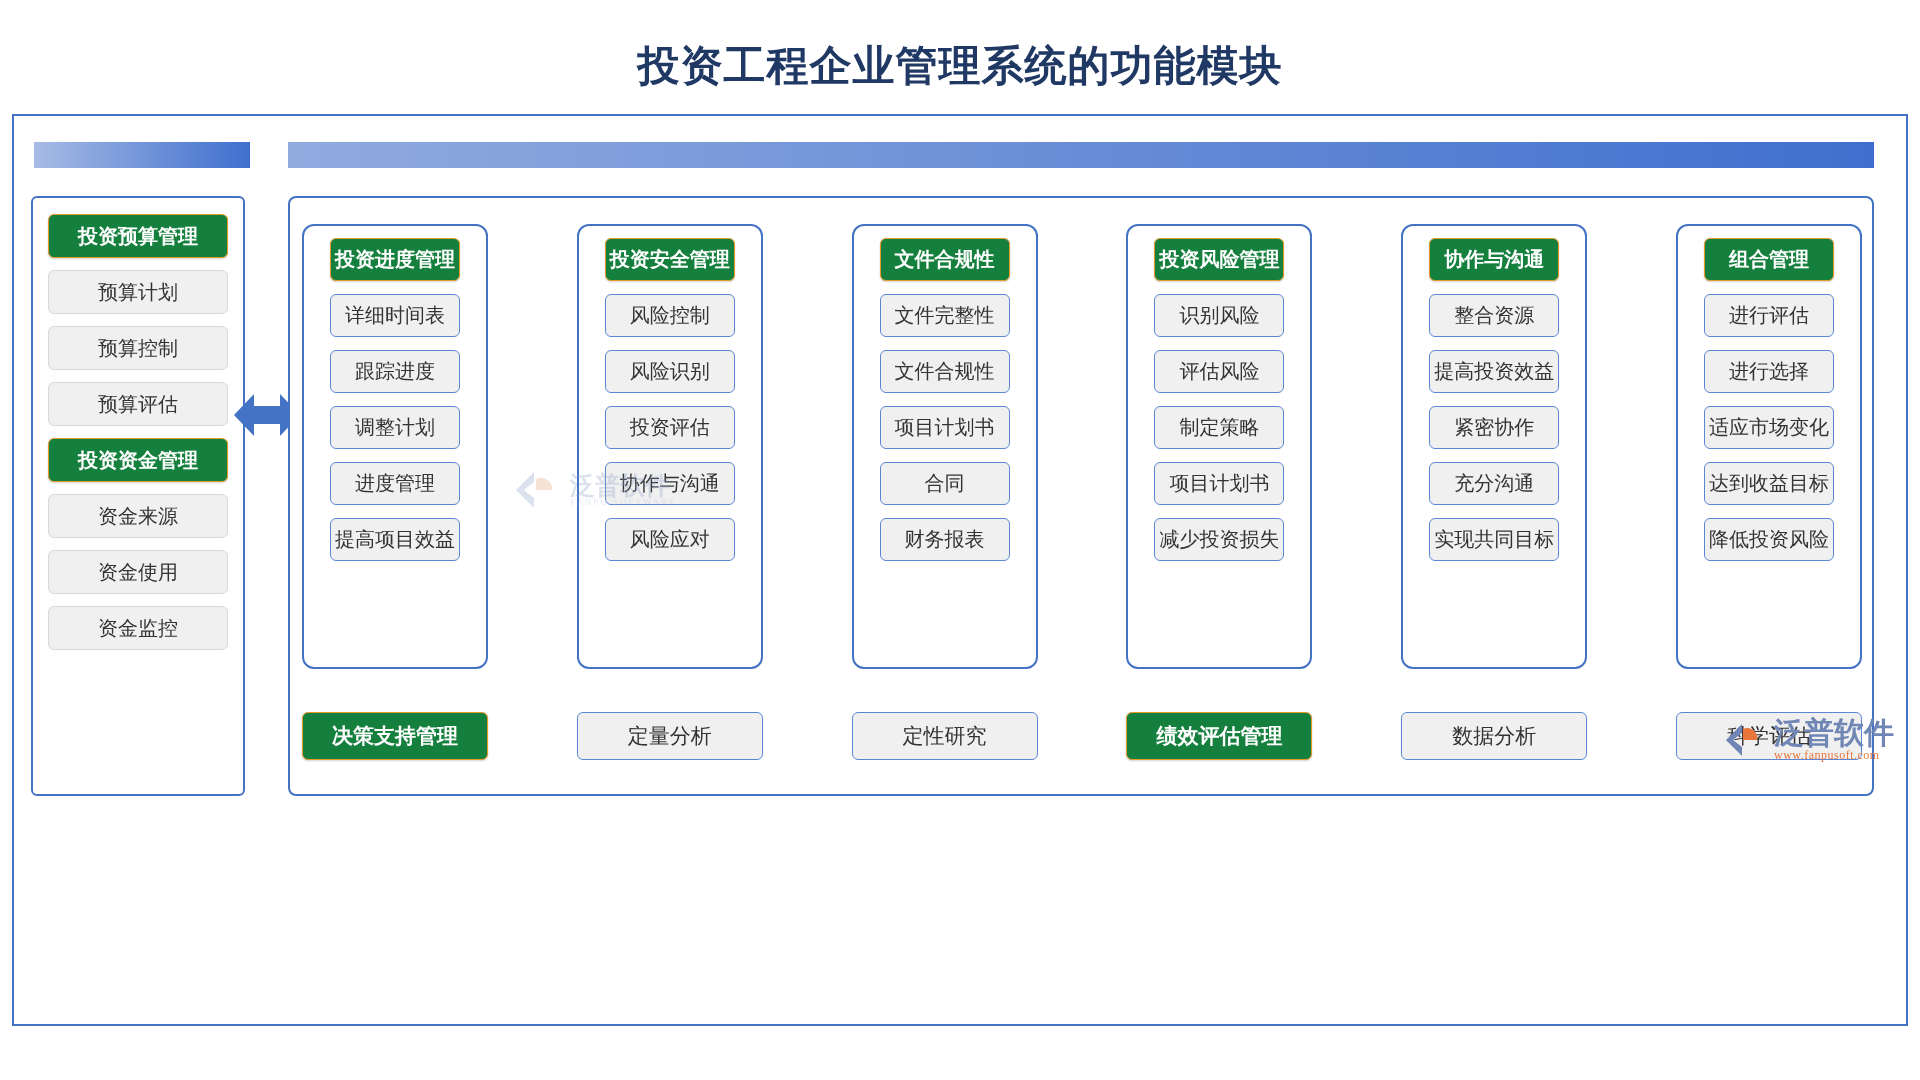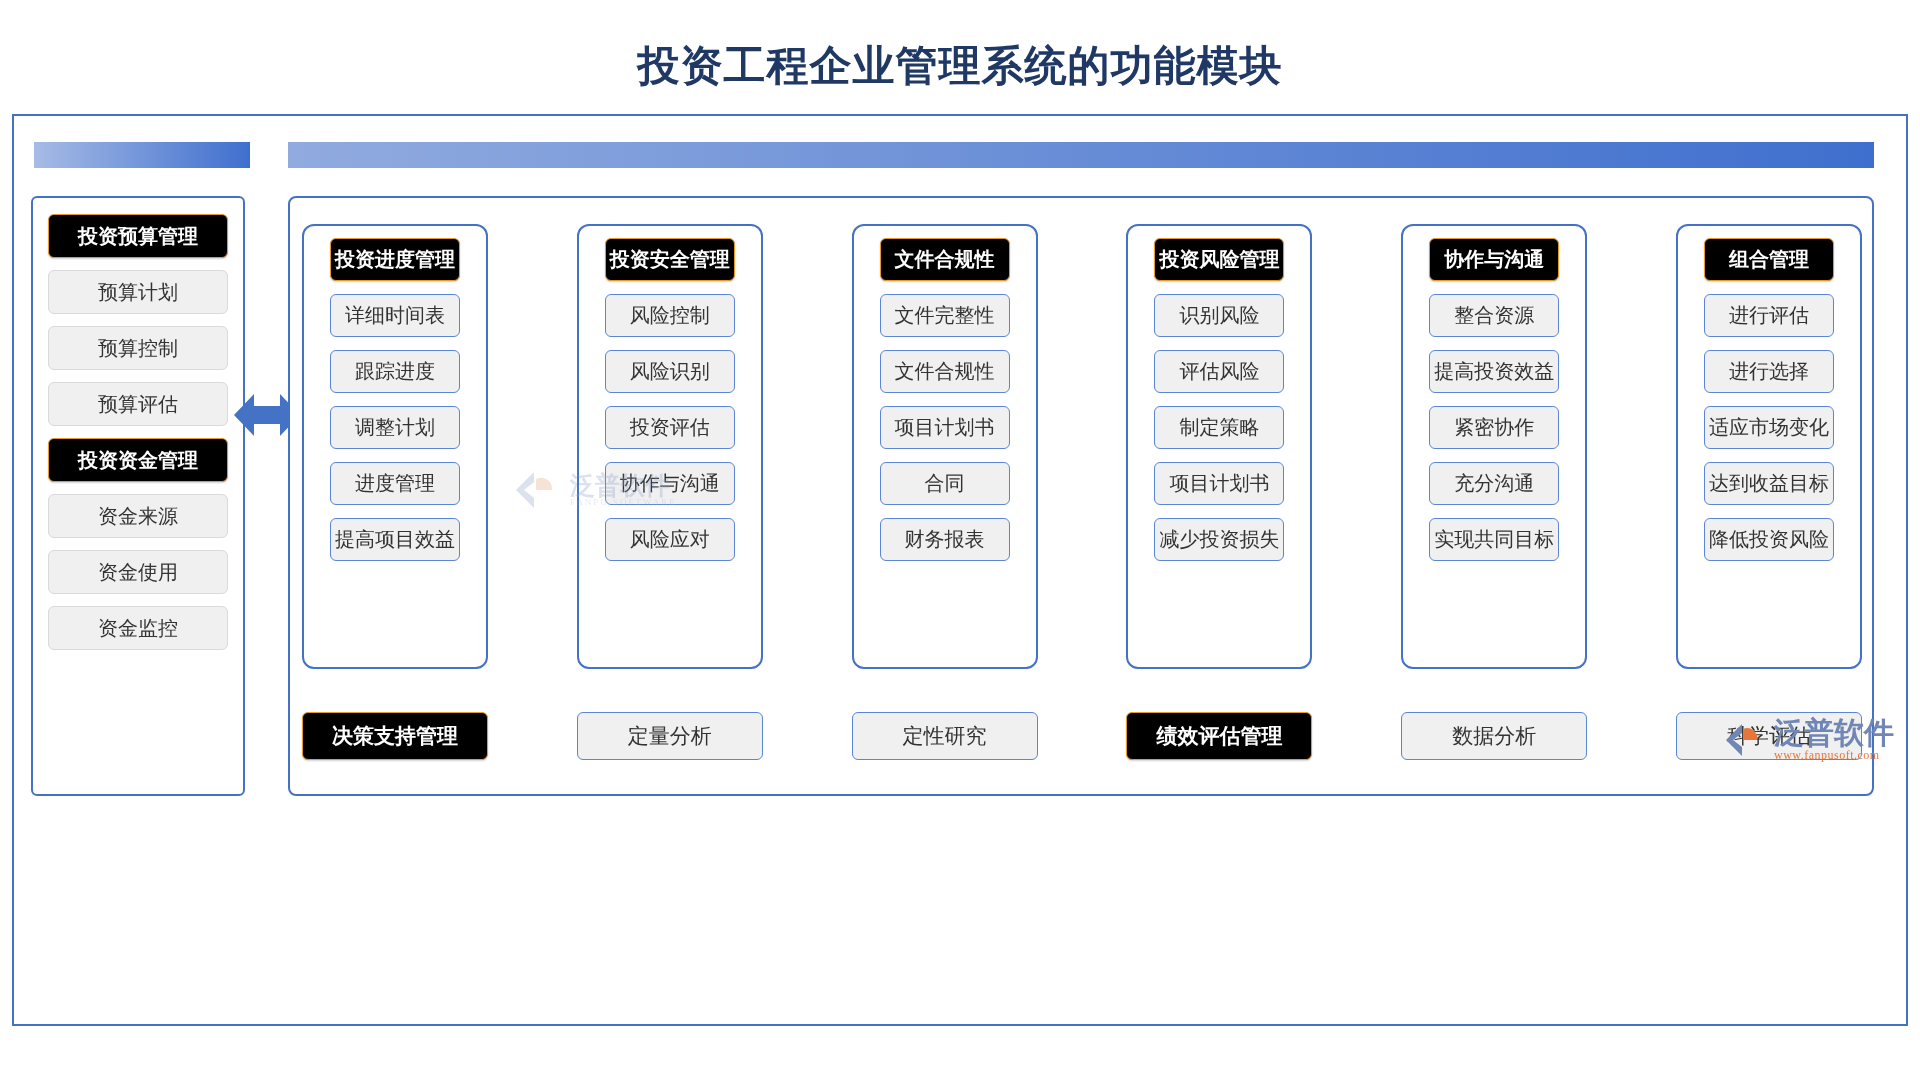--- a/index.html
+++ b/index.html
@@ -102,21 +102,21 @@
   .chip {
     height: 43px;
     border-radius: 6px;
     display: flex;
     align-items: center;
     justify-content: center;
     font-size: 20px;
     white-space: nowrap;
   }
   .chip.head {
-    background: #000000;
+    background: #15803d;
     border: 1px solid #e59a2a;
     color: #ffffff;
     font-weight: bold;
     box-shadow: 0 1px 2px rgba(0,0,0,0.18);
   }
   .chip.item {
     background: #f0f0f0;
     border: 1.6px solid #5b86d6;
     color: #333333;
   }

